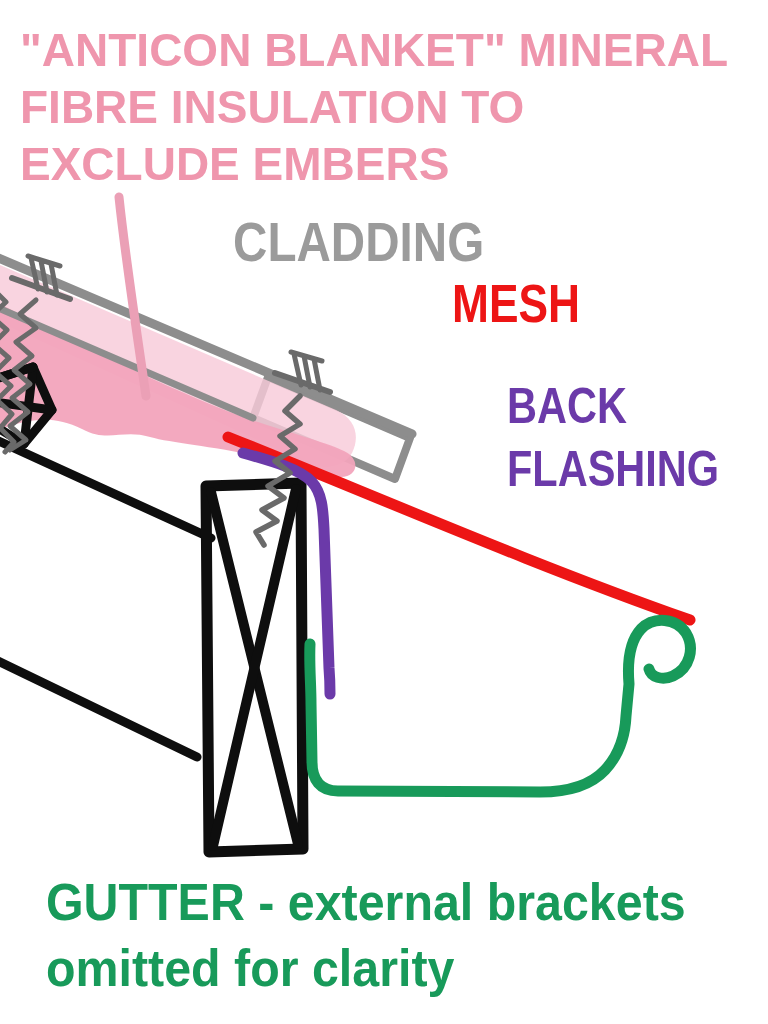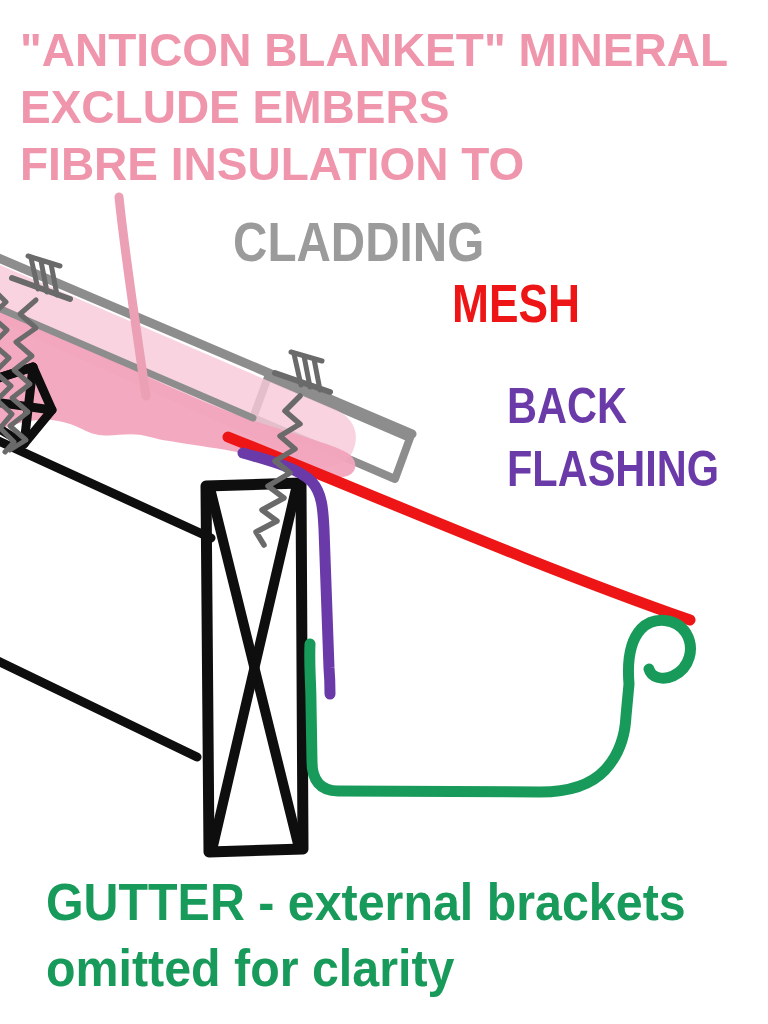--- a/index.html
+++ b/index.html
@@ -106,22 +106,22 @@
        C 618,756 625,738 626,716
        L 629,684
        C 627,660 630,641 641,629
        C 654,616 676,618 686,633
        C 695,648 690,668 673,676
        C 662,681 651,677 649,669"></path>
 </svg>
 
 <div class="label label-insulation">
   <div>"ANTICON BLANKET" MINERAL</div>
+  <div>FIBRE INSULATION TO</div>
   <div>EXCLUDE EMBERS</div>
-  <div>FIBRE INSULATION TO</div>
 </div>
 
 <div class="label label-cladding">CLADDING</div>
 
 <div class="label label-mesh">MESH</div>
 
 <div class="label label-back-flashing">
   <div>BACK</div>
   <div>FLASHING</div>
 </div>

